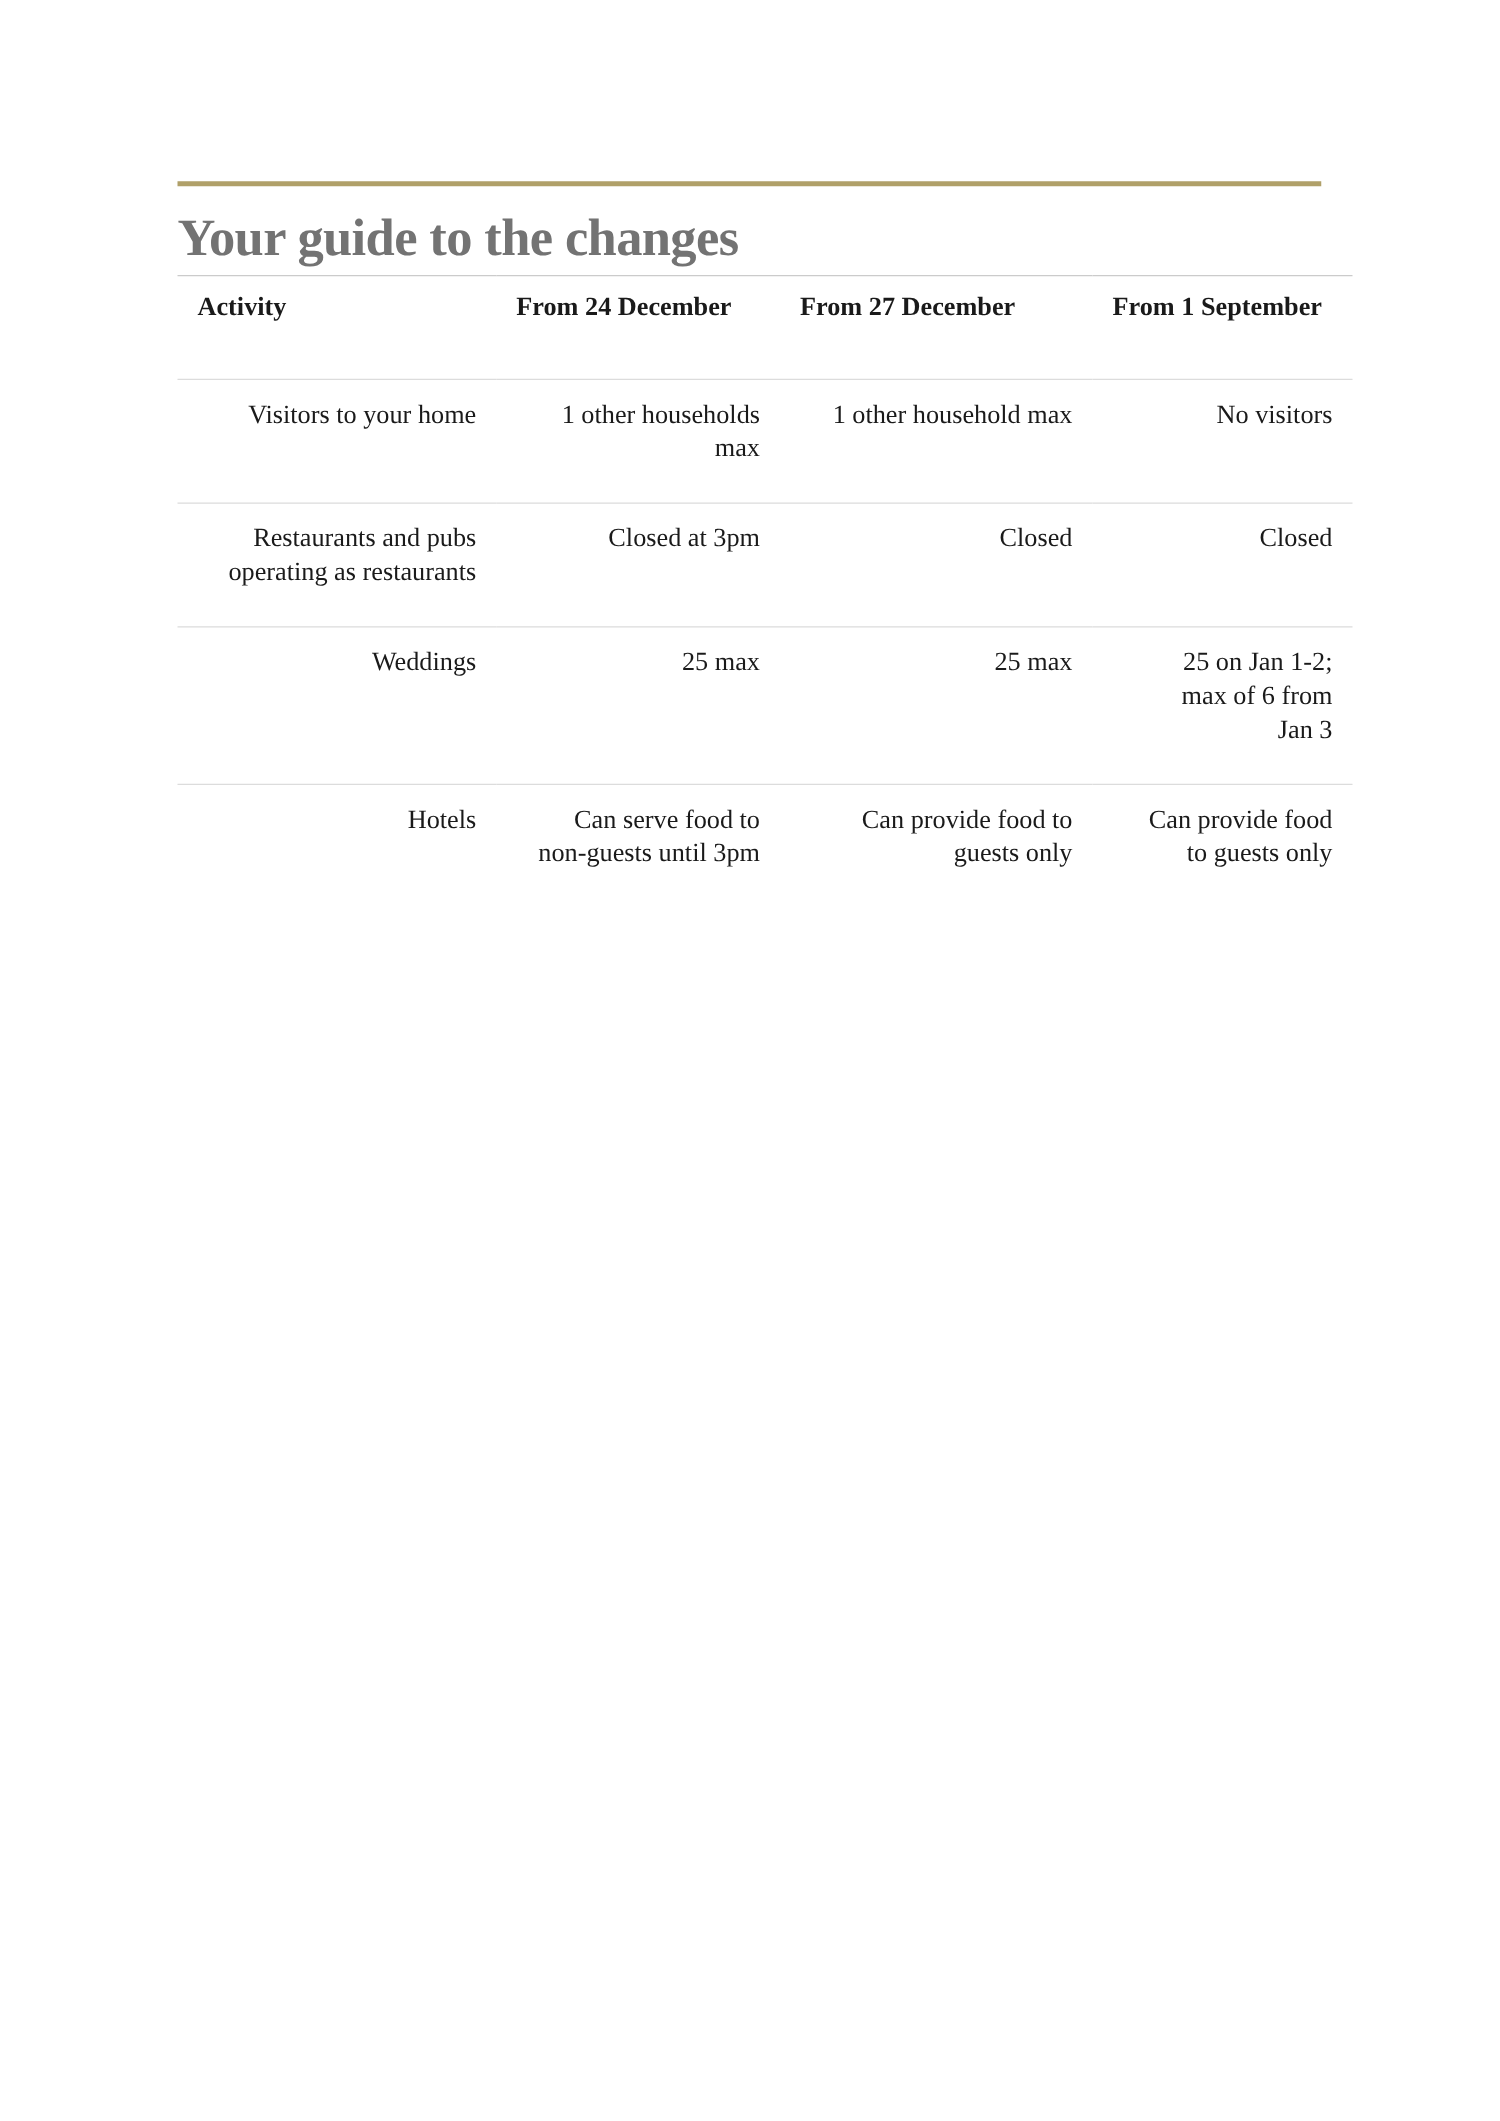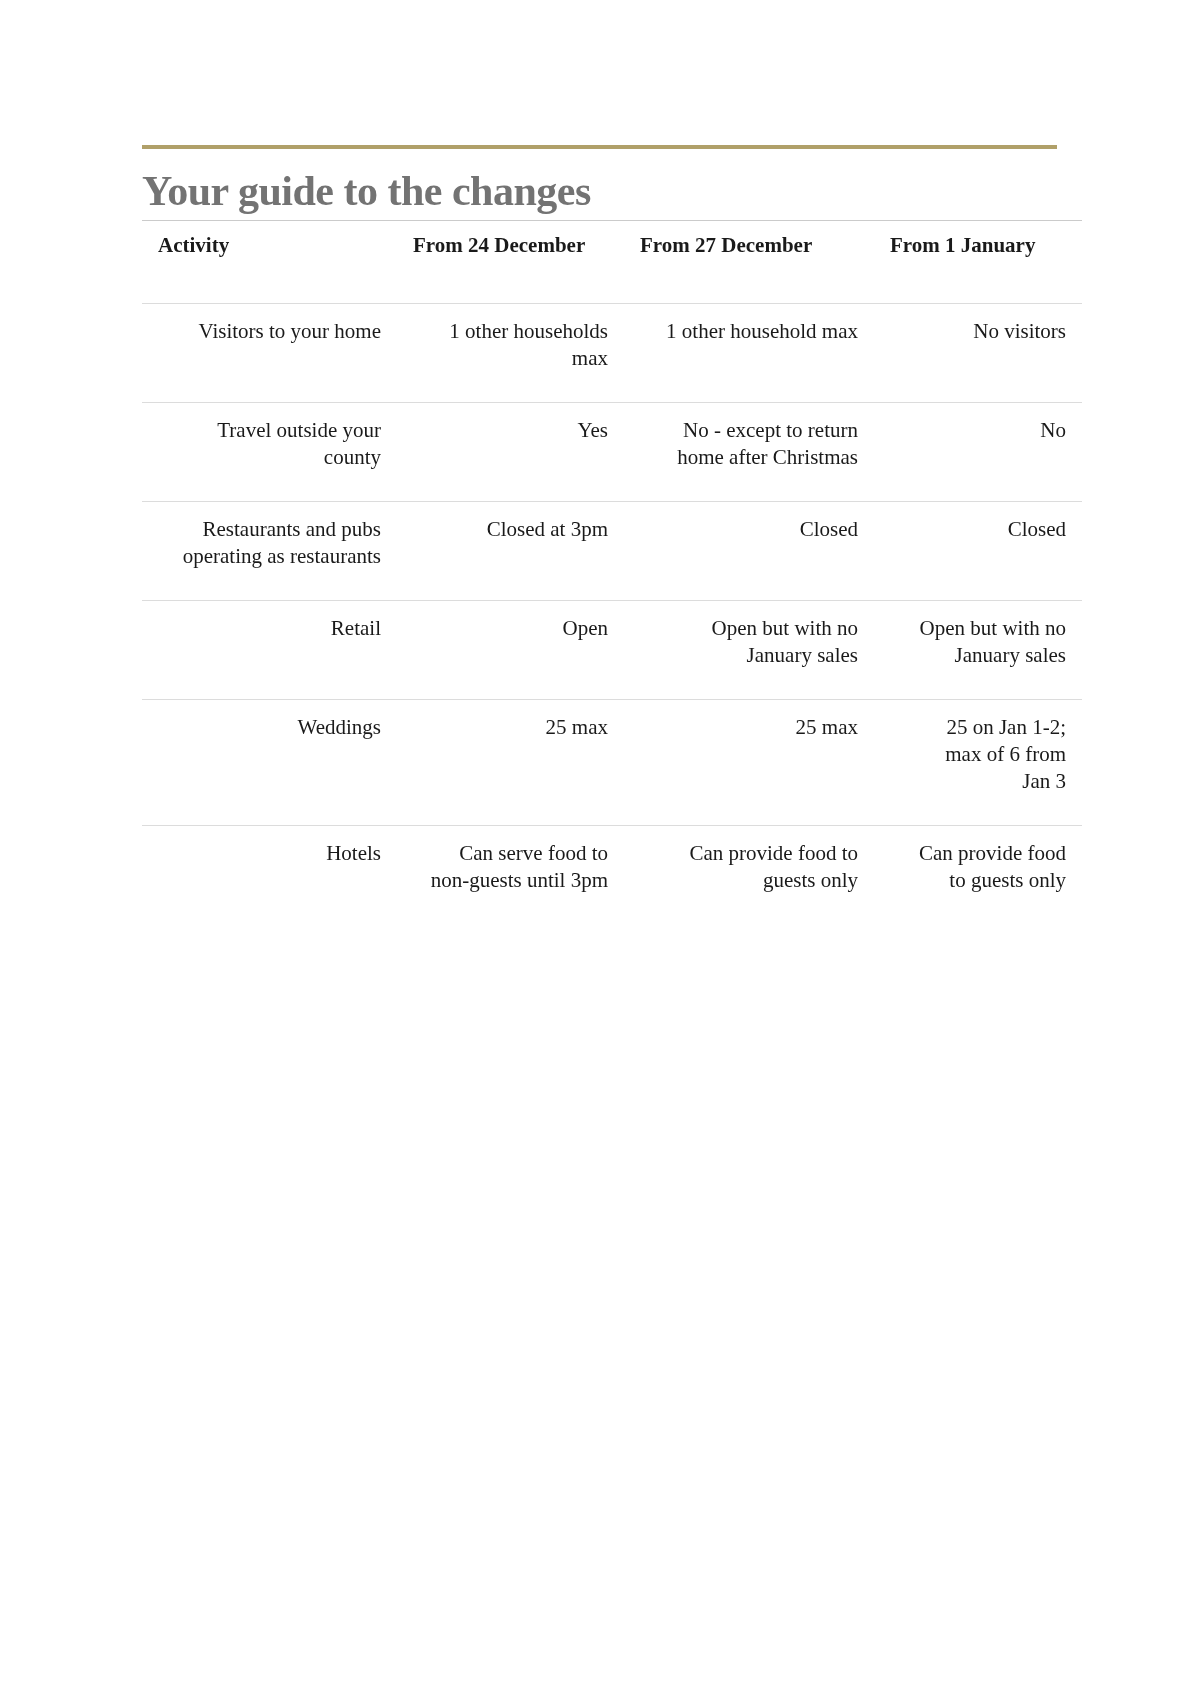--- a/index.html
+++ b/index.html
@@ -75,53 +75,37 @@
       <col class="col-activity">
       <col class="col-dec24">
       <col class="col-dec27">
       <col class="col-jan1">
     </colgroup>
     <thead>
       <tr>
         <th>Activity</th>
         <th>From 24 December</th>
         <th>From 27 December</th>
-        <th>From 1 January</th>
+        <th>From 1 September</th>
       </tr>
     </thead>
     <tbody>
       <tr>
         <td>Visitors to your home</td>
         <td>1 other households
 max</td>
         <td>1 other household max</td>
         <td>No visitors</td>
       </tr>
       <tr>
-        <td>Travel outside your
-county</td>
-        <td>Yes</td>
-        <td>No - except to return
-home after Christmas</td>
-        <td>No</td>
-      </tr>
-      <tr>
         <td>Restaurants and pubs
 operating as restaurants</td>
         <td>Closed at 3pm</td>
         <td>Closed</td>
         <td>Closed</td>
-      </tr>
-      <tr>
-        <td>Retail</td>
-        <td>Open</td>
-        <td>Open but with no
-January sales</td>
-        <td>Open but with no
-January sales</td>
       </tr>
       <tr>
         <td>Weddings</td>
         <td>25 max</td>
         <td>25 max</td>
         <td>25 on Jan 1-2;
 max of 6 from
 Jan 3</td>
       </tr>
       <tr>

